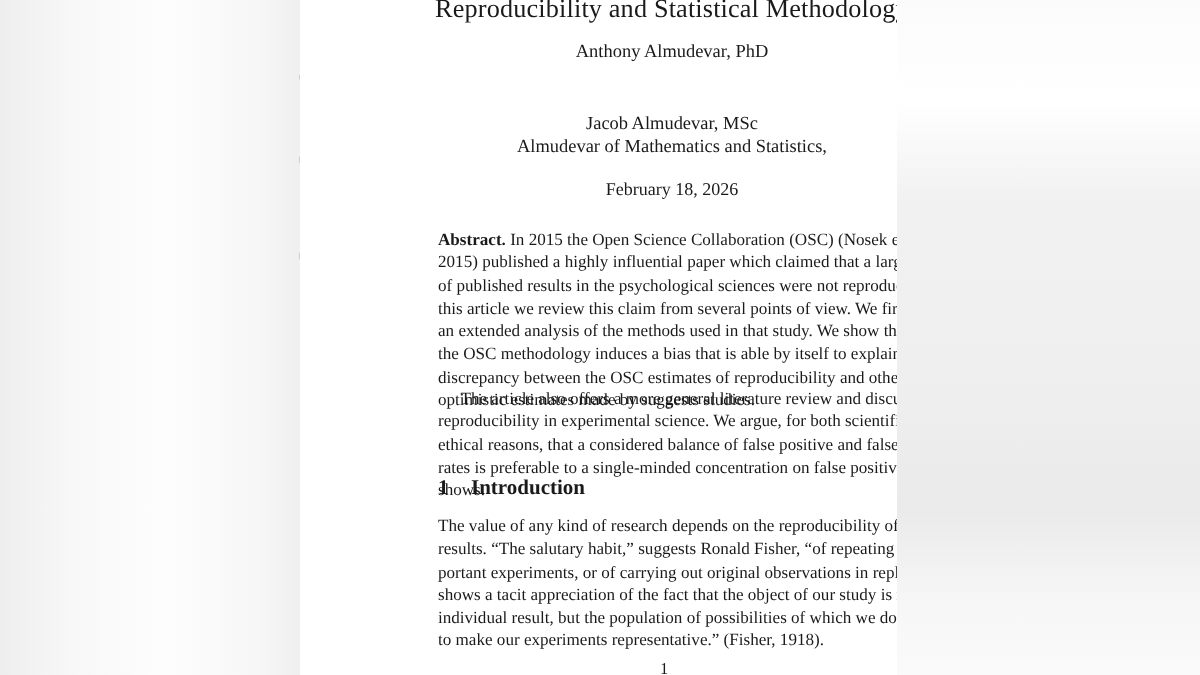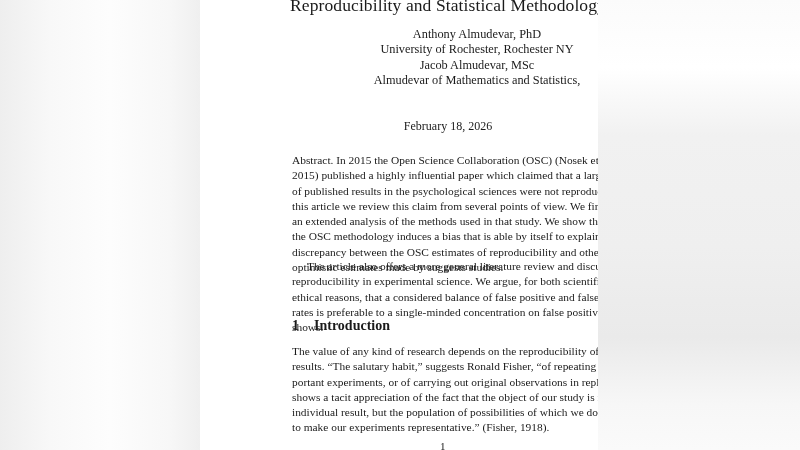--- a/index.html
+++ b/index.html
@@ -22,33 +22,33 @@
     background: #ffffff; overflow: hidden;
   }
   .arxiv-stamp {
     position: absolute; left: 197px; top: 345px;
     transform-origin: left top; transform: rotate(-90deg);
     white-space: nowrap; font-size: 19.5px; color: #8a8a8a;
     letter-spacing: 0.2px;
   }
   .center { position: absolute; left: 0; width: 496px; text-align: center; }
   .title { top: -5px; font-size: 17.5px; letter-spacing: 0.1px; }
-  .auth { font-size: 12.3px; line-height: 15px; margin-left: 29px; }
+  .auth { font-size: 12.3px; line-height: 15px; }
   .auth1 { top: 27px; }
-  .auth2 { top: 58px; }
+  .auth2 { top: 75px; }
   .date { top: 119px; font-size: 12px; }
   .block {
     position: absolute; left: 92px; width: 312px;
     font-size: 11.4px; line-height: 15.25px; text-align: justify;
   }
   .block .ln { display: block; white-space: nowrap; text-align-last: justify; height: 15.25px; }
   .block .ln.last { text-align-last: left; }
   .block .ind { padding-left: 15px; }
   .abstract { top: 153px; }
-  .abs-label { font-weight: normal; margin-top: 24px; }
+  .abs-label { font-weight: bold; margin-top: 24px; }
   .para2 { top: 259px; }
   .section {
     position: absolute; left: 92px; top: 318px; font-size: 14px; font-weight: bold;
   }
   .section .num { display: inline-block; width: 22px; }
   .intro { top: 344px; }
   .pagenum { position: absolute; left: 240px; top: 440px; font-size: 11px; }
 </style>
 </head>
 <body>
@@ -56,21 +56,20 @@
 <div class="bg-left"></div>
 <div class="bg-right"></div>
 
 <div class="arxiv-stamp">arXiv:2602.15697v1  [stat.AP]  17 Feb 2026</div>
 
 <div class="page">
   <div class="center title">Reproducibility and Statistical Methodology</div>
 
   <div class="center auth auth1">
     <div>Anthony Almudevar, PhD</div>
-    <div>University of Rochester, Rochester NY</div>
   </div>
 
   <div class="center auth auth2">
     <div>Jacob Almudevar, MSc</div>
     <div>Almudevar of Mathematics and Statistics,</div>
   </div>
 
   <div class="center date">February 18, 2026</div>
 
   <div class="block abstract">

